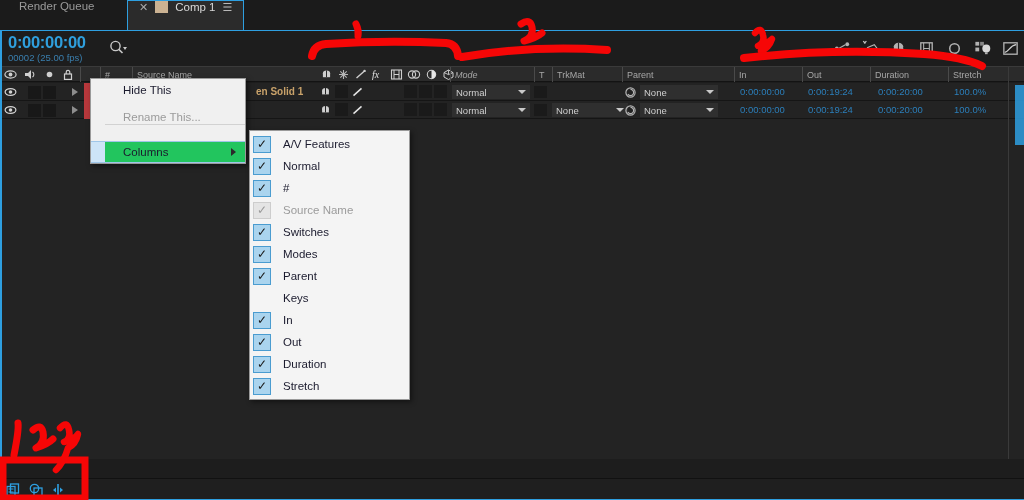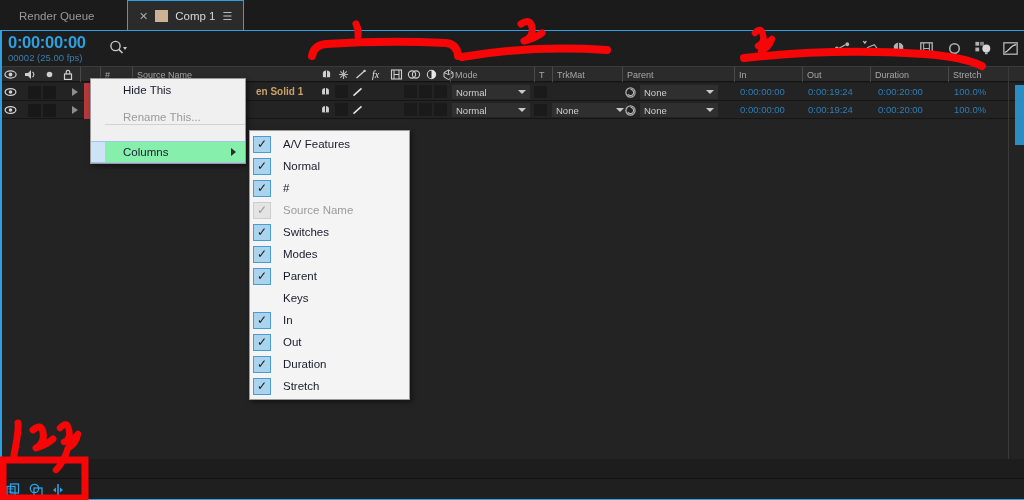--- a/index.html
+++ b/index.html
@@ -8,21 +8,21 @@
     background:#1b1b1b;
     font-family:"Liberation Sans", sans-serif;
     overflow:hidden;
   }
   #root { position:relative; width:1024px; height:500px; background:#1d1d1d; }
 
   
   .tabbar { position:absolute; left:0; top:0; width:1024px; height:31px; background:#1b1b1b; }
   .tab {
     position:absolute; top:0; height:31px;
-    display:flex; align-items:center; gap:7px;
+    display:flex; gap:7px;
     padding:0 11px; font-size:11.5px; color:#9a9a9a;
   }
   .tab-renderqueue { left:8px; }
   .tab-comp1 {
     left:127px; background:#2b2b2b; color:#d8d8d8;
     border:1px solid #2e9fe0; border-bottom:none;
   }
   .tab-close { font-size:11px; color:#aaa; }
   .tab-swatch { width:13px; height:12px; background:#cbb292; }
   .tab-menu { font-size:11px; color:#b9b9b9; letter-spacing:0px; }
@@ -95,21 +95,21 @@
   
   .ctxmenu {
     position:absolute; left:90px; top:78px; width:156px;
     background:#f0f0f0; border:1px solid #9a9a9a;
     box-shadow:2px 2px 5px rgba(0,0,0,.5); z-index:40;
   }
   .ctxitem { height:22px; display:flex; align-items:center; padding-left:32px;
              font-size:11.5px; color:#1b1b2e; }
   .ctxitem.dis { color:#9b9b9b;align-items:flex-end; }
   .ctxsep { height:1px; background:#d2d2d2; margin:1px 0; }
-  .ctxitem.sel { background:#86efac; border:1px solid #9fc6e8; border-left:none; border-right:none;
+  .ctxitem.sel { background:#22c55e; border:1px solid #9fc6e8; border-left:none; border-right:none;
                  position:relative;margin-top:16px; }
   .subarrow { position:absolute; right:9px; width:0;height:0;
               border-top:4px solid transparent; border-bottom:4px solid transparent; border-left:5px solid #2b2b2b; }
   .menu-leftstripe { position:absolute; left:0; top:0; width:14px; height:100%; background:#f0f0f0; }
   .ctxitem.sel .menu-leftstripe { background:#cde4f7; }
 
   
   .submenu {
     position:absolute; left:249px; top:130px; width:161px;
     background:#f4f4f4; border:1px solid #9a9a9a;
@@ -255,21 +255,21 @@
         <path d="M6.5 2.3 a4.2 4.2 0 0 1 0 8.4 z" fill="#e8e8e8"></path>
       </svg>
       <svg width="13" height="13" viewBox="0 0 13 13">
         <polygon points="6.5,2 11,4.6 11,9 6.5,11.5 2,9 2,4.6" fill="none" stroke="#cfcfcf" stroke-width="1"></polygon>
         <line x1="6.5" y1="2" x2="6.5" y2="6.6" stroke="#cfcfcf" stroke-width=".9"></line>
         <line x1="6.5" y1="6.6" x2="11" y2="4.6" stroke="#cfcfcf" stroke-width=".9"></line>
         <line x1="6.5" y1="6.6" x2="2" y2="4.6" stroke="#cfcfcf" stroke-width=".9"></line>
       </svg>
     </div>
 
-    <div class="ch sep" style="left:450px;width:84px;">Mode</div>
+    <div class="ch sep" style="left:450px;width:84px;font-style:italic;">Mode</div>
     <div class="ch sep" style="left:534px;width:18px;">T</div>
     <div class="ch sep" style="left:552px;width:86px;">TrkMat</div>
     <div class="ch sep" style="left:622px;width:110px;">Parent</div>
     <div class="ch sep" style="left:734px;width:68px;">In</div>
     <div class="ch sep" style="left:802px;width:68px;">Out</div>
     <div class="ch sep" style="left:870px;width:78px;">Duration</div>
     <div class="ch sep" style="left:948px;width:60px;">Stretch</div>
   </div>
 
   <div class="layerrow row1">

